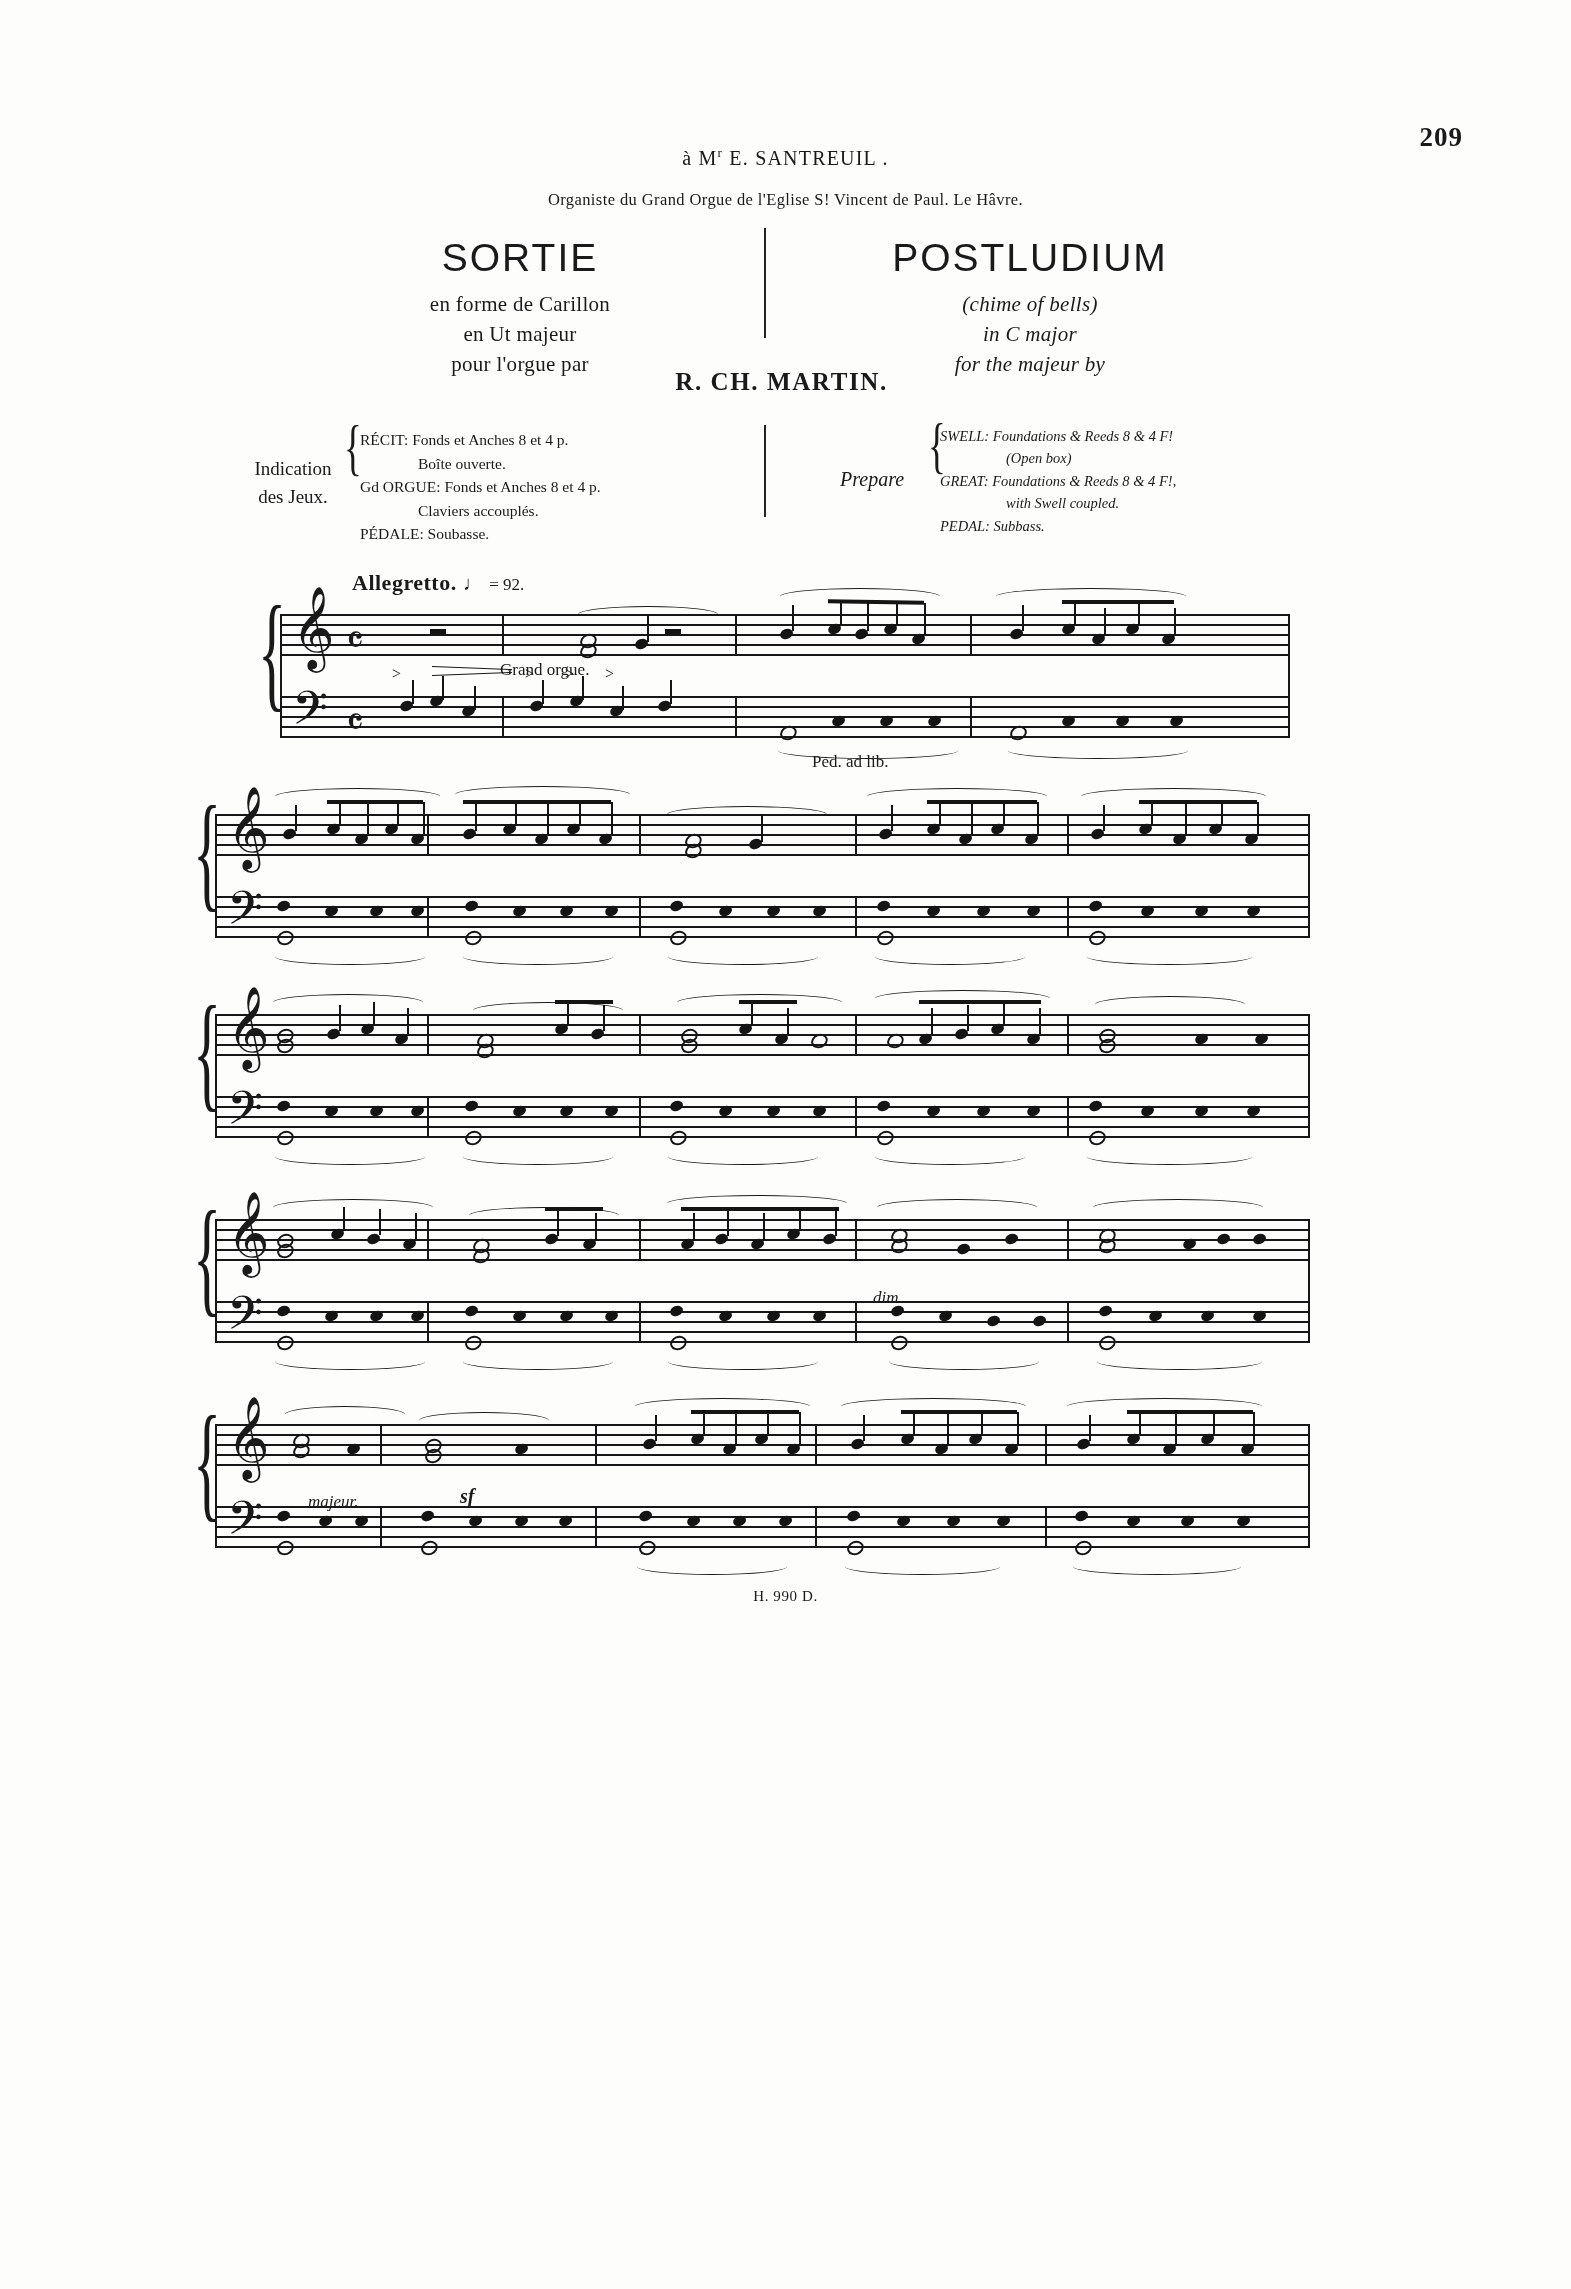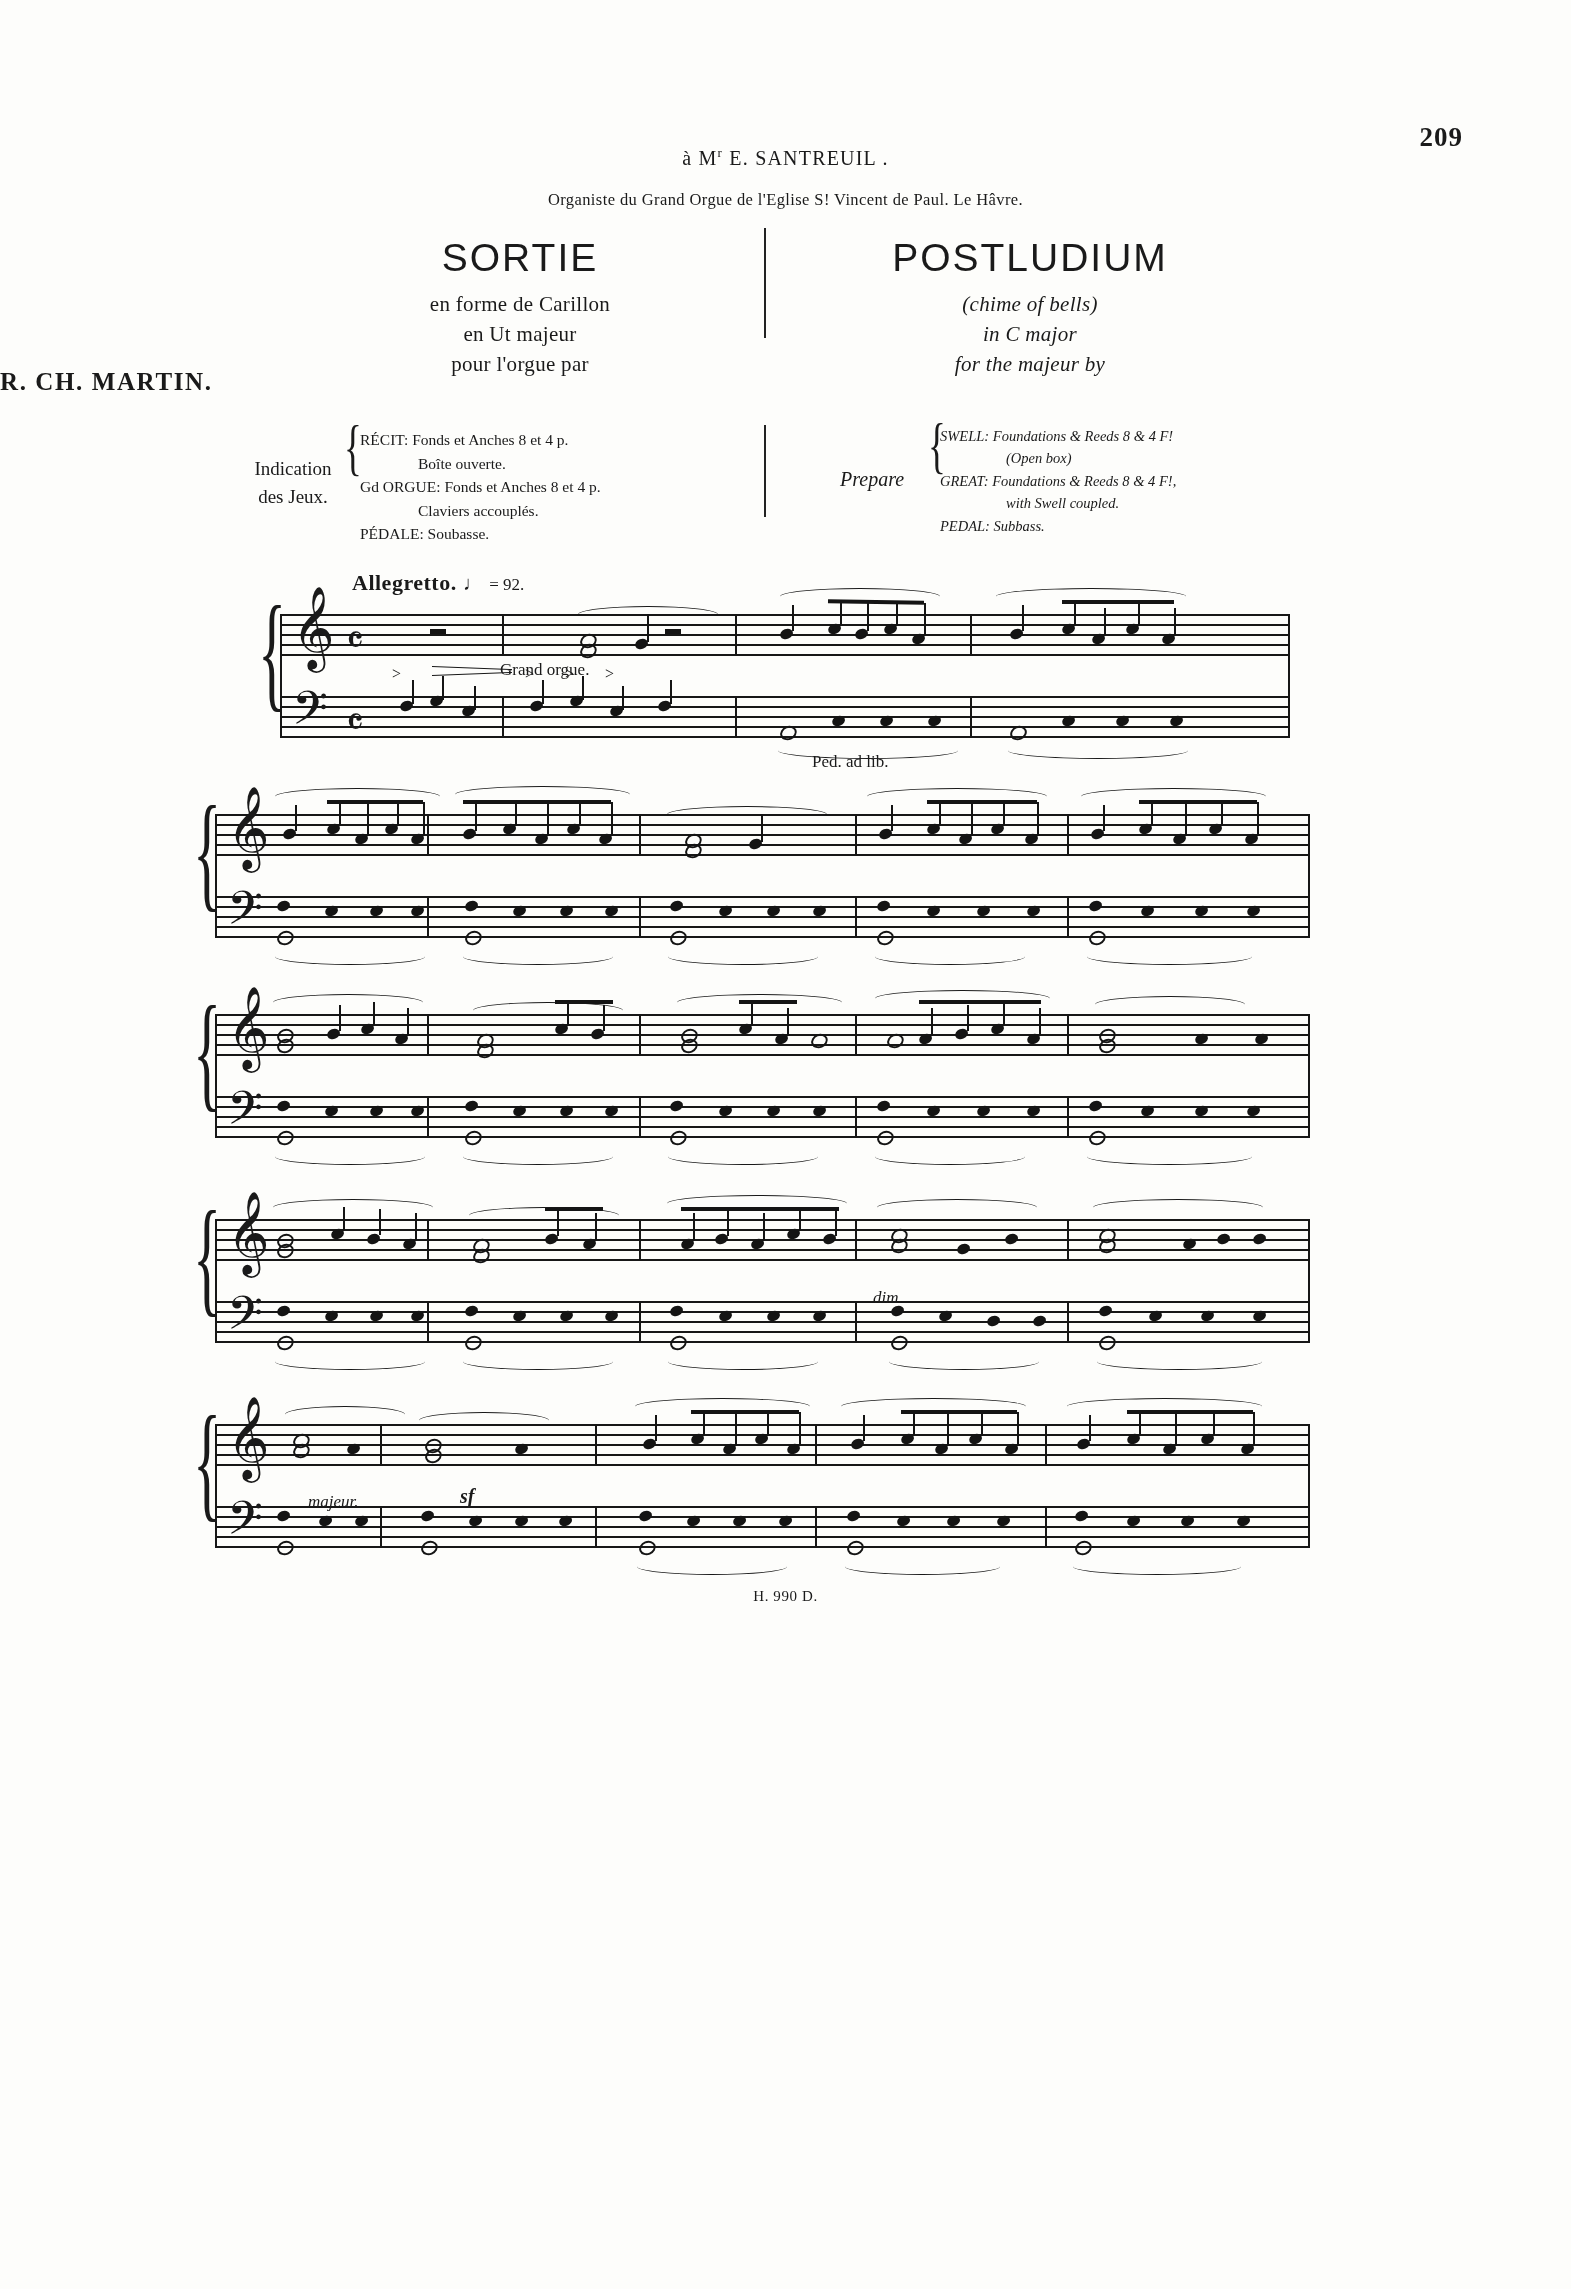--- a/index.html
+++ b/index.html
@@ -85,20 +85,21 @@
   .sub-it {
     font-size: 21px;
     line-height: 1.42;
     font-style: italic;
     letter-spacing: 0.3px;
   }
   .composer {
     position: absolute;
     top: 368px;
     left: 0; right: 8px;
+    text-align: center;
     font-family: "Liberation Serif", serif;
     font-weight: bold;
     font-size: 25px;
     letter-spacing: 1.6px;
   }
   
   .reg-divider {
     position: absolute;
     left: 764px;
     top: 425px;

